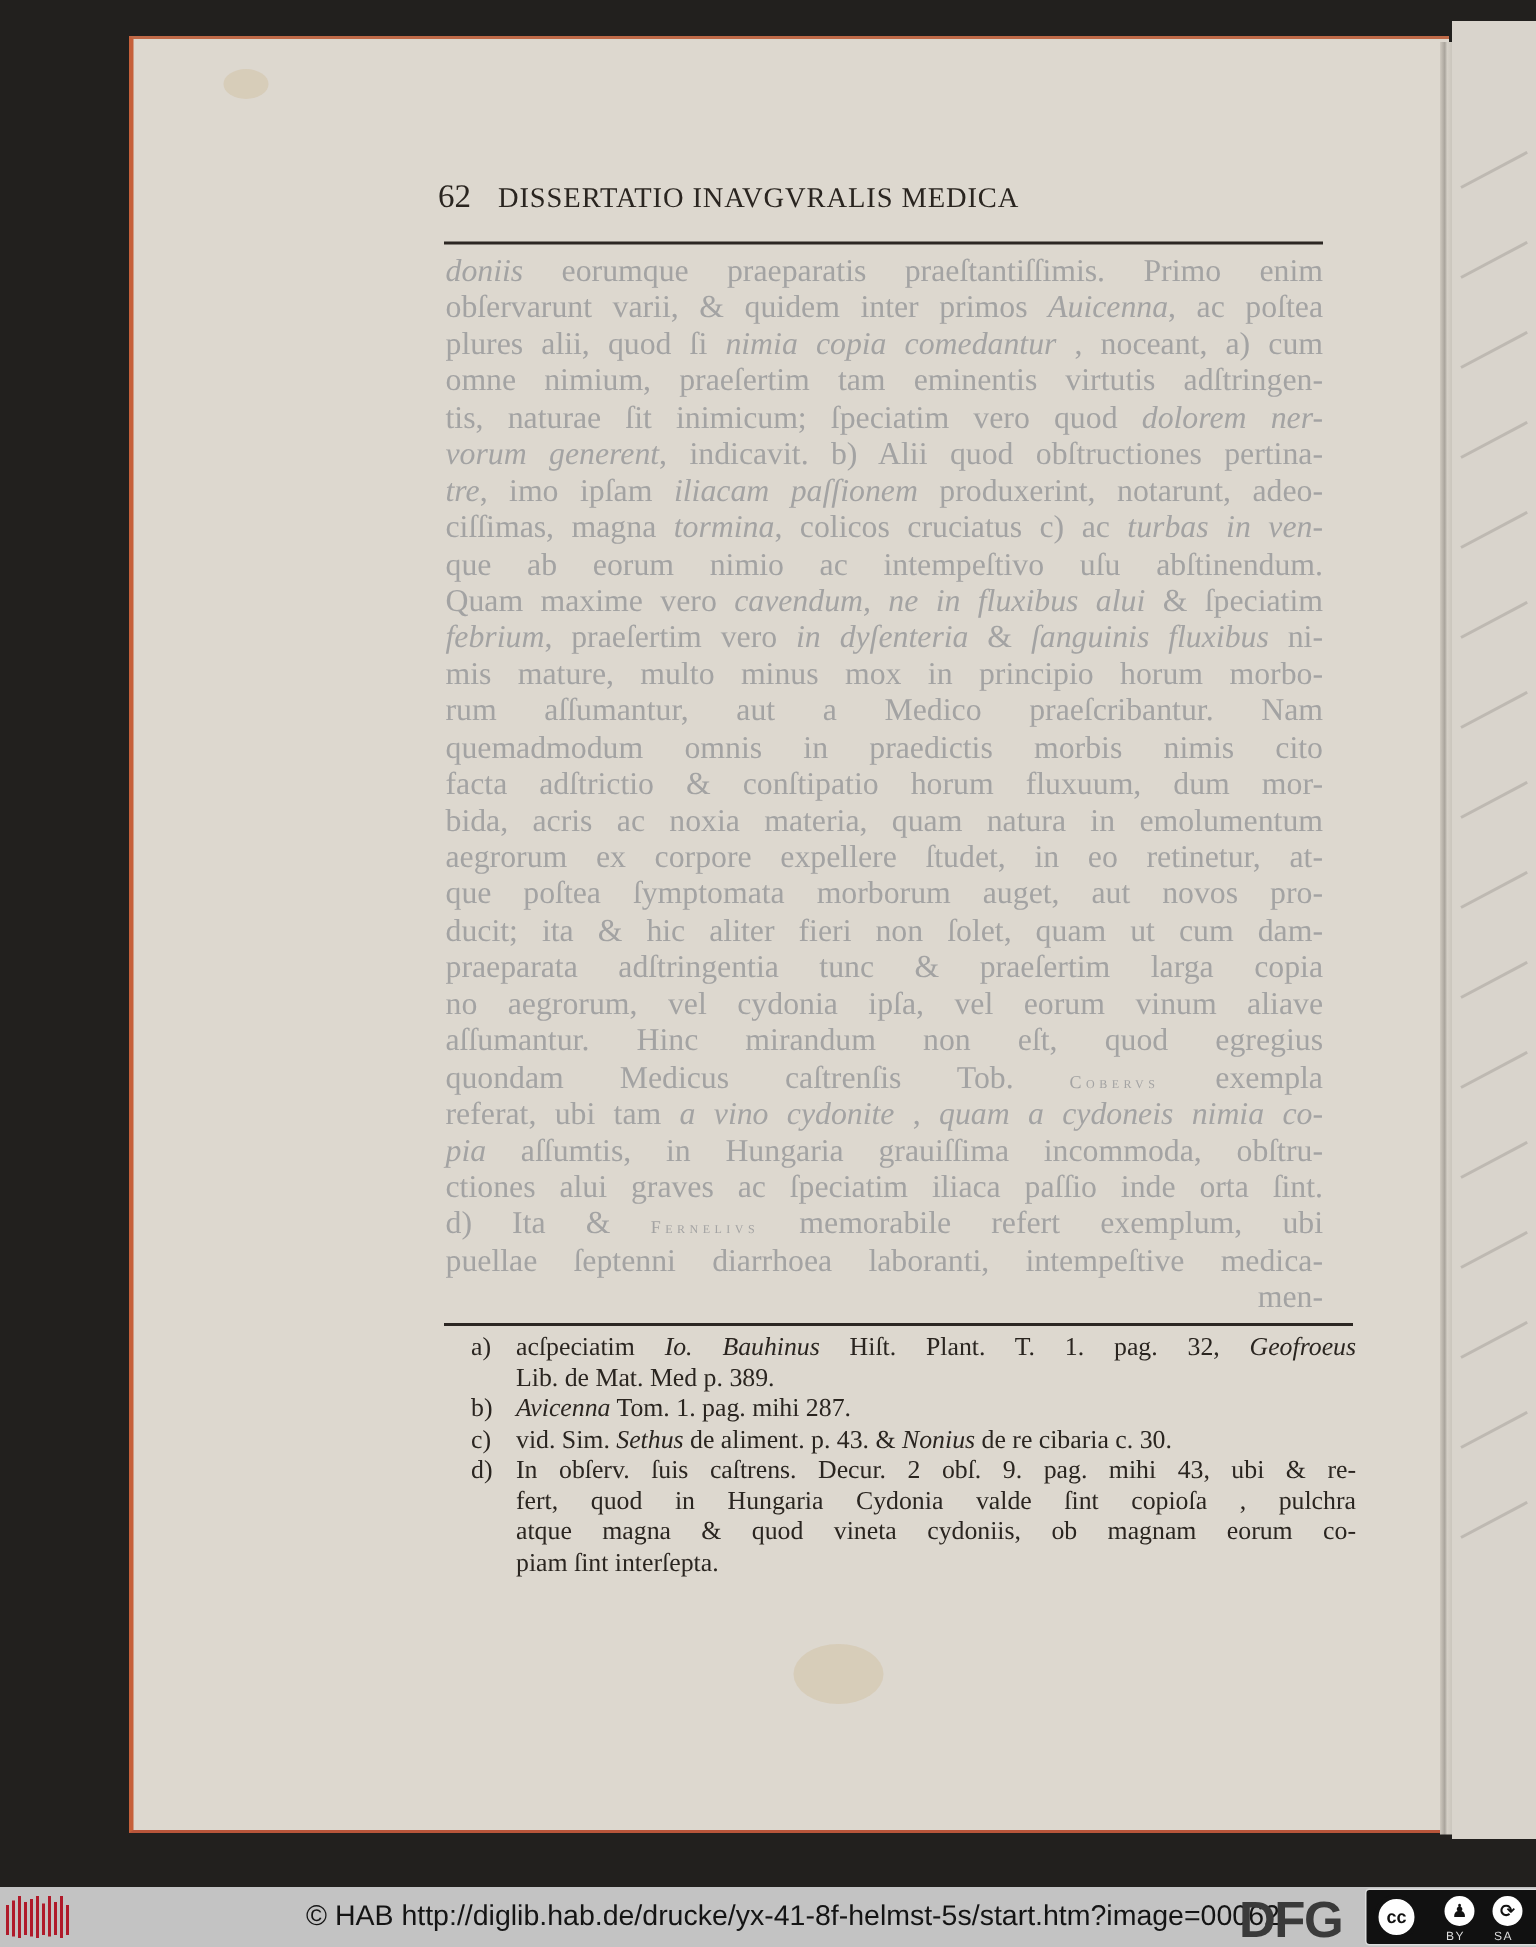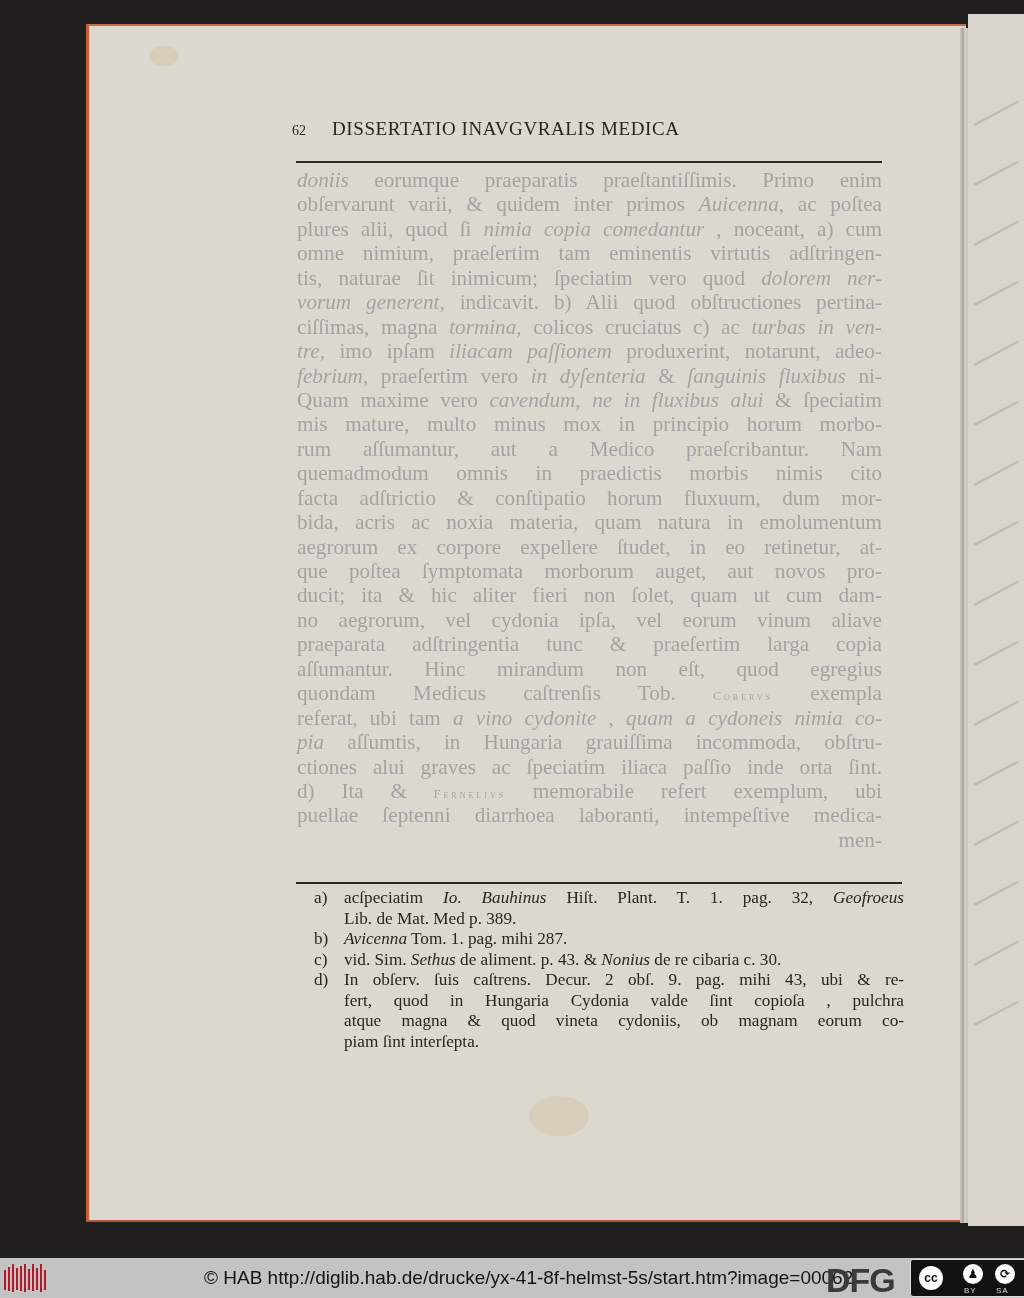--- a/index.html
+++ b/index.html
@@ -31,21 +31,21 @@
   }
   .bleed-line {
     position:absolute; left:6px; right:0; height:2px; background:rgba(140,135,128,0.35);
     transform:rotate(-28deg); transform-origin:left center;
   }
   .running-head {
     position:absolute; left:292px; top:118px; width:590px; height:40px;
     display:flex; align-items:baseline;
     color:#2a2520;
   }
-  .page-num { font-size:14px; width:40px; letter-spacing:0; }
+  .page-num { font-size:22px; width:40px; letter-spacing:0; }
   .head-title { font-size:19px; letter-spacing:0.6px; }
   .head-rule {
     position:absolute; left:296px; top:161px; width:586px; height:2px; background:#2c2723;
   }
   .body-text {
     position:absolute; left:297px; top:168px; width:585px;
     color:#a3a3a3; font-size:21.2px; line-height:24.45px;
   }
   .line { display:block; white-space:nowrap; text-align:justify; text-align-last:justify; height:24.45px; }
   .line.right { text-align:center; text-align-last:right; }
@@ -135,34 +135,35 @@
 </div>
 <div class="head-rule"></div>
 
 <div class="body-text" id="body-text">
     <span class="line"><span class="it">doniis</span><span> eorumque praeparatis praeſtantiſſimis.  Primo enim</span></span>
     <span class="line"><span>obſervarunt varii, &amp; quidem inter primos </span><span class="it">Auicenna</span><span>, ac poſtea</span></span>
     <span class="line"><span>plures alii, quod ſi </span><span class="it">nimia copia comedantur</span><span> , noceant, a) cum</span></span>
     <span class="line"><span>omne nimium, praeſertim tam eminentis virtutis adſtringen-</span></span>
     <span class="line"><span>tis, naturae ſit inimicum; ſpeciatim vero quod </span><span class="it">dolorem ner-</span></span>
     <span class="line"><span class="it">vorum generent</span><span>, indicavit. b)  Alii quod obſtructiones pertina-</span></span>
+    <span class="line"><span class="it">tre</span><span>, imo ipſam </span><span class="it">iliacam paſſionem</span><span> produxerint, notarunt, adeo-</span></span>
     <span class="line"><span>ciſſimas, magna </span><span class="it">tormina</span><span>, colicos cruciatus c) ac </span><span class="it">turbas in ven-</span></span>
-    <span class="line"><span class="it">tre</span><span>, imo ipſam </span><span class="it">iliacam paſſionem</span><span> produxerint, notarunt, adeo-</span></span>
+    <span class="line"><span>que ab eorum  nimio ac intempeſtivo uſu  abſtinendum.</span></span>
+    <span class="line"><span>Quam maxime vero </span><span class="it">cavendum, ne in fluxibus alui</span><span> &amp; ſpeciatim</span></span>
     <span class="line"><span class="it">febrium</span><span>, praeſertim vero </span><span class="it">in dyſenteria</span><span> &amp; </span><span class="it">ſanguinis fluxibus</span><span> ni-</span></span>
-    <span class="line"><span>Quam maxime vero </span><span class="it">cavendum, ne in fluxibus alui</span><span> &amp; ſpeciatim</span></span>
     <span class="line"><span>mis mature, multo minus mox in principio horum morbo-</span></span>
     <span class="line"><span>rum  aſſumantur,  aut  a Medico  praeſcribantur.    Nam</span></span>
     <span class="line"><span>quemadmodum  omnis  in  praedictis  morbis  nimis  cito</span></span>
     <span class="line"><span>facta adſtrictio &amp; conſtipatio horum fluxuum, dum mor-</span></span>
     <span class="line"><span>bida, acris ac noxia materia, quam natura in emolumentum</span></span>
     <span class="line"><span>aegrorum ex corpore expellere ſtudet, in eo retinetur, at-</span></span>
     <span class="line"><span>que poſtea ſymptomata morborum auget, aut novos pro-</span></span>
     <span class="line"><span>ducit; ita &amp; hic aliter fieri non ſolet, quam ut cum dam-</span></span>
+    <span class="line"><span>praeparata  adſtringentia  tunc  &amp;  praeſertim  larga  copia</span></span>
     <span class="line"><span>no aegrorum,  vel  cydonia ipſa,  vel  eorum  vinum  aliave</span></span>
-    <span class="line"><span>praeparata  adſtringentia  tunc  &amp;  praeſertim  larga  copia</span></span>
     <span class="line"><span>aſſumantur.    Hinc  mirandum  non  eſt,  quod  egregius</span></span>
     <span class="line"><span>quondam Medicus caſtrenſis Tob. </span><span class="sc">Cobervs</span><span> exempla</span></span>
     <span class="line"><span>referat, ubi tam </span><span class="it">a vino cydonite</span><span> , </span><span class="it">quam a cydoneis nimia co-</span></span>
     <span class="line"><span class="it">pia</span><span> aſſumtis, in Hungaria grauiſſima incommoda,  obſtru-</span></span>
     <span class="line"><span>ctiones alui graves ac ſpeciatim  iliaca paſſio inde orta ſint.</span></span>
     <span class="line"><span>d) Ita &amp; </span><span class="sc">Fernelivs</span><span> memorabile refert exemplum,  ubi</span></span>
     <span class="line"><span>puellae ſeptenni diarrhoea laboranti, intempeſtive medica-</span></span>
     <span class="line right">men-</span>
   </div>
 

